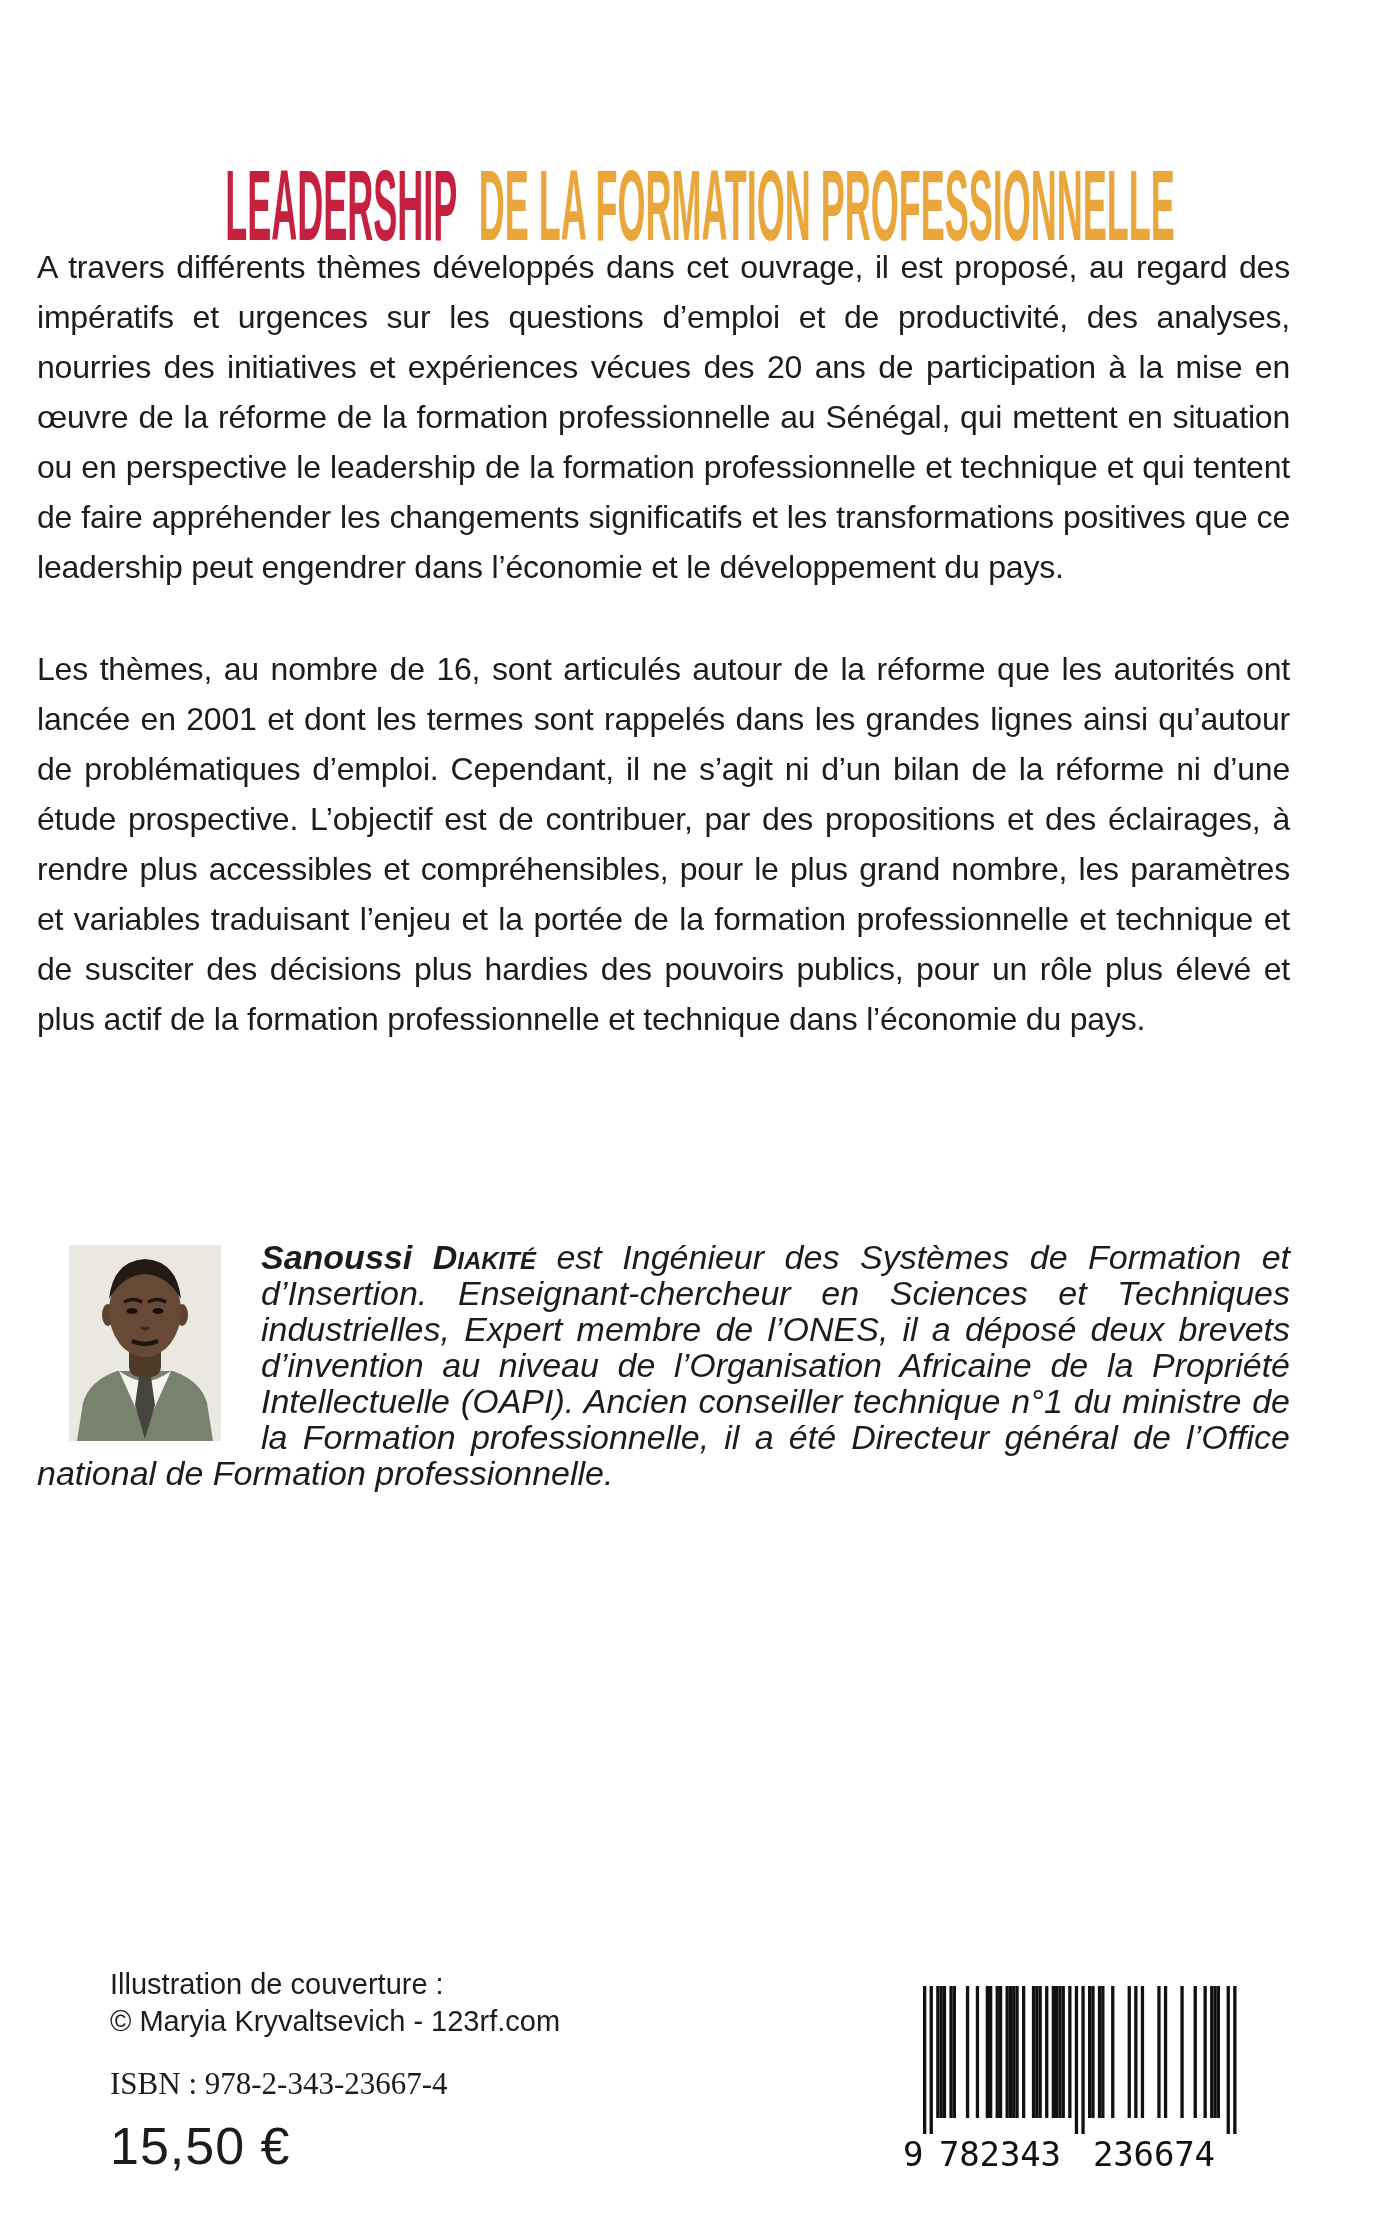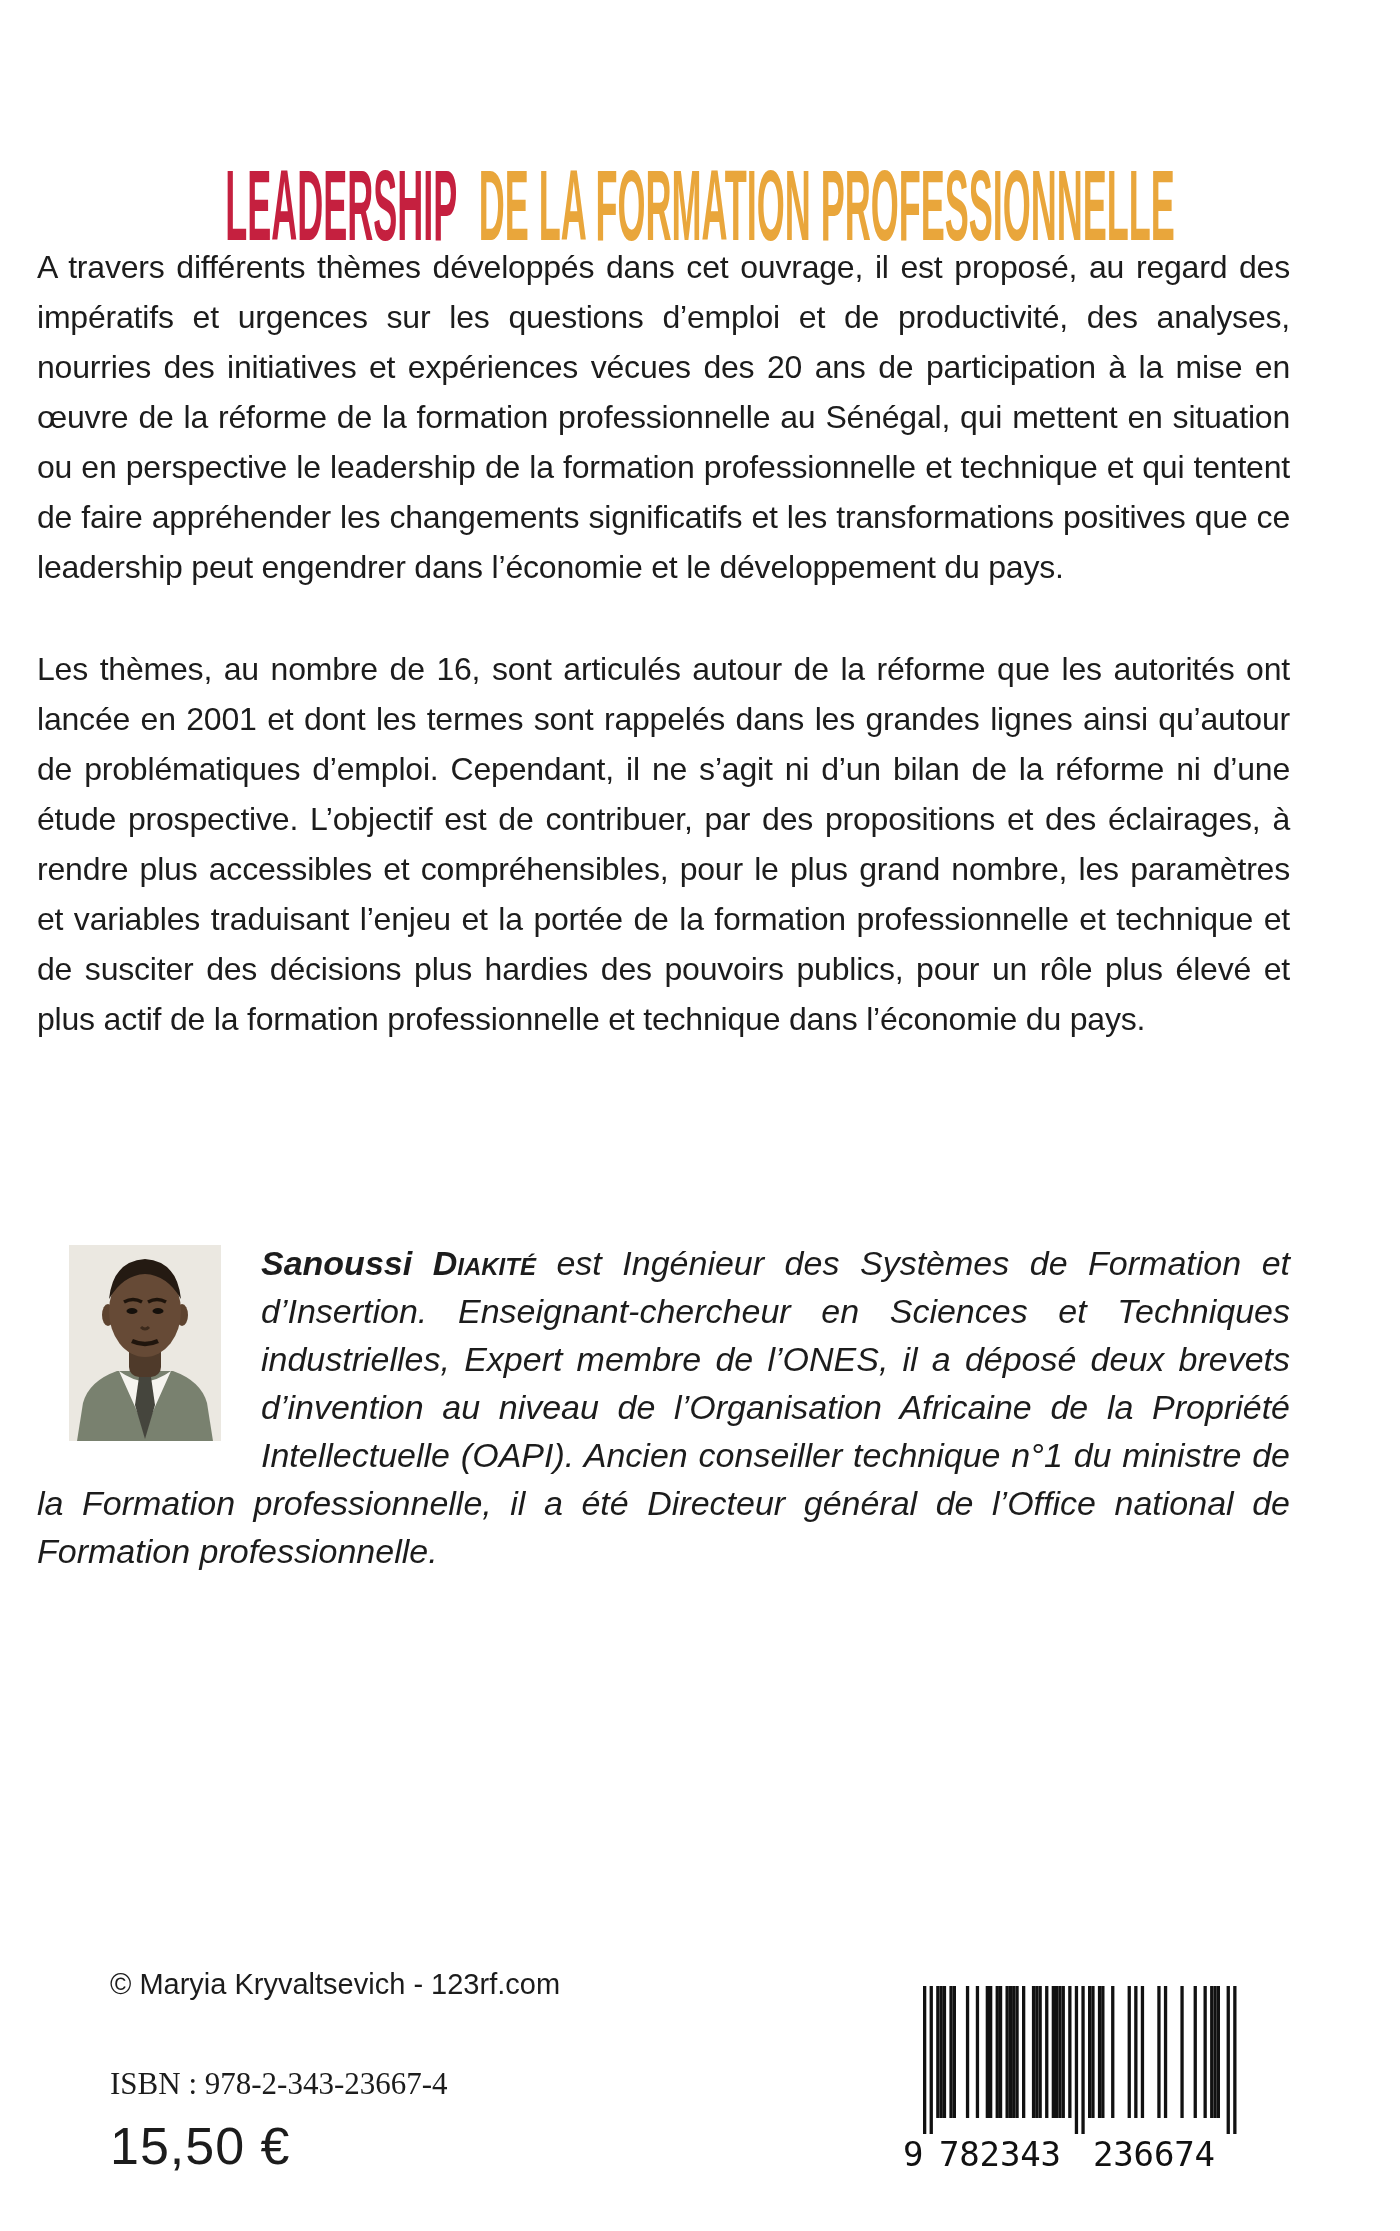--- a/index.html
+++ b/index.html
@@ -13,21 +13,21 @@
     font-weight:700; font-size:100px; line-height:1;
     transform:translateX(-50%) scaleX(0.36); transform-origin:center top;
   }
   .t-lead { margin-right:60px; }
   .lead {
     font-size:32px; line-height:50px; text-align:justify;
     letter-spacing:-0.2px; margin:0;
   }
   .p2 { margin-top:52px; }
   .bio {
-    margin-top:195px; font-style:italic; font-size:34px; line-height:48px;
+    margin-top:195px; font-style:italic; font-size:34px; line-height:36px;
     text-align:justify;
   }
   .photo-float {
     float:left; width:152px; height:196px; margin:6px 40px 6px 32px;
     display:block;
   }
   .photo-float svg { display:block; }
   .name { font-weight:700; }
   .smallcaps { font-variant:small-caps; }
   .credit {
@@ -71,20 +71,21 @@
         <path d="M79,57 Q88,52 97,57" stroke="#1e140c" stroke-width="3.5" fill="none"></path>
         <ellipse cx="63" cy="66" rx="5.5" ry="3" fill="#15100b"></ellipse>
         <ellipse cx="89" cy="66" rx="5.5" ry="3" fill="#15100b"></ellipse>
         <path d="M72,82 Q76,86 80,82" stroke="#3c2a1c" stroke-width="3" fill="none"></path>
         <path d="M63,96 Q76,102 89,96" stroke="#20150d" stroke-width="4.5" fill="none"></path>
       </svg>
     </span><span class="name">Sanoussi </span><span class="name smallcaps">Diakité</span><span> est Ingénieur des Systèmes de Formation et d’Insertion. Enseignant-chercheur en Sciences et Techniques industrielles, Expert membre de l’ONES, il a déposé deux brevets d’invention au niveau de l’Organisation Africaine de la Propriété Intellectuelle (OAPI). Ancien conseiller technique n°1 du ministre de la Formation professionnelle, il a été Directeur général de l’Office national de Formation professionnelle.</span>
   </div>
 
   <div class="credit">
+    <div>Illustration de couverture :</div>
     <div>© Maryia Kryvaltsevich - 123rf.com</div>
   </div>
 
   <div class="isbn">ISBN : 978-2-343-23667-4</div>
 
   <div class="price">15,50 €</div>
 
   <div class="barcode">
     <svg width="334" height="188" viewBox="0 0 334 188">
       <text class="bc-digit" x="0" y="180">9</text>

